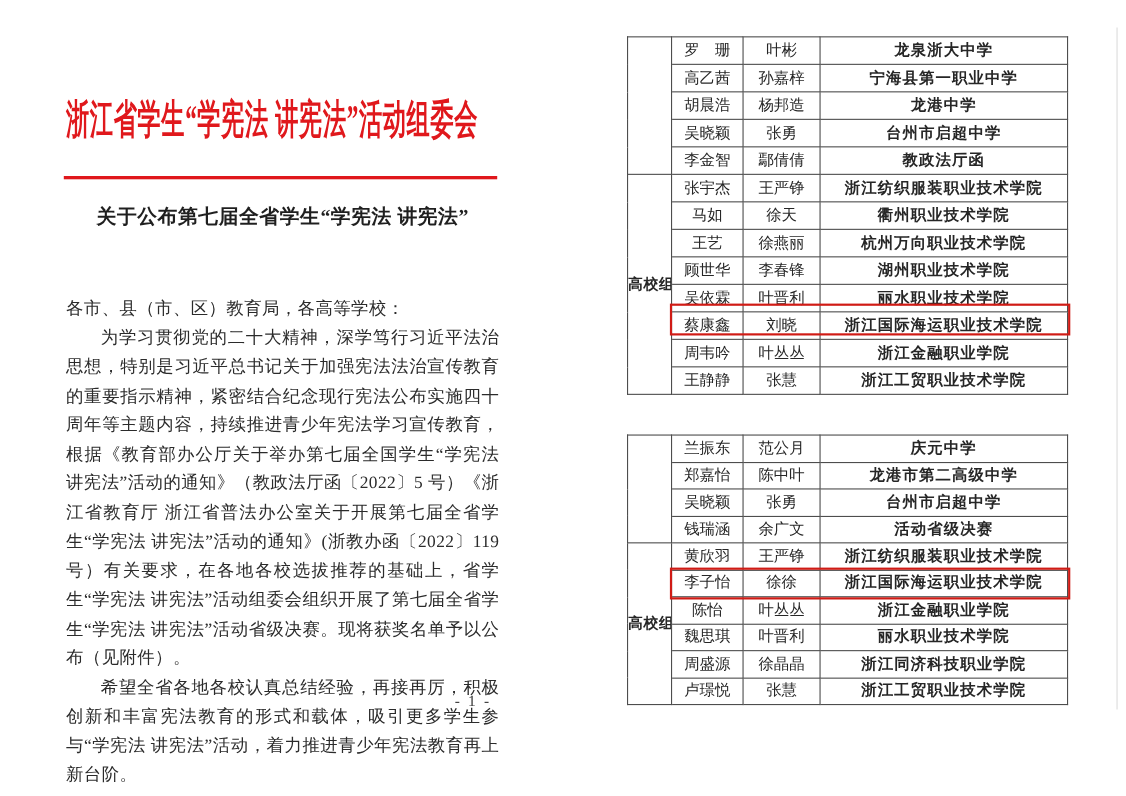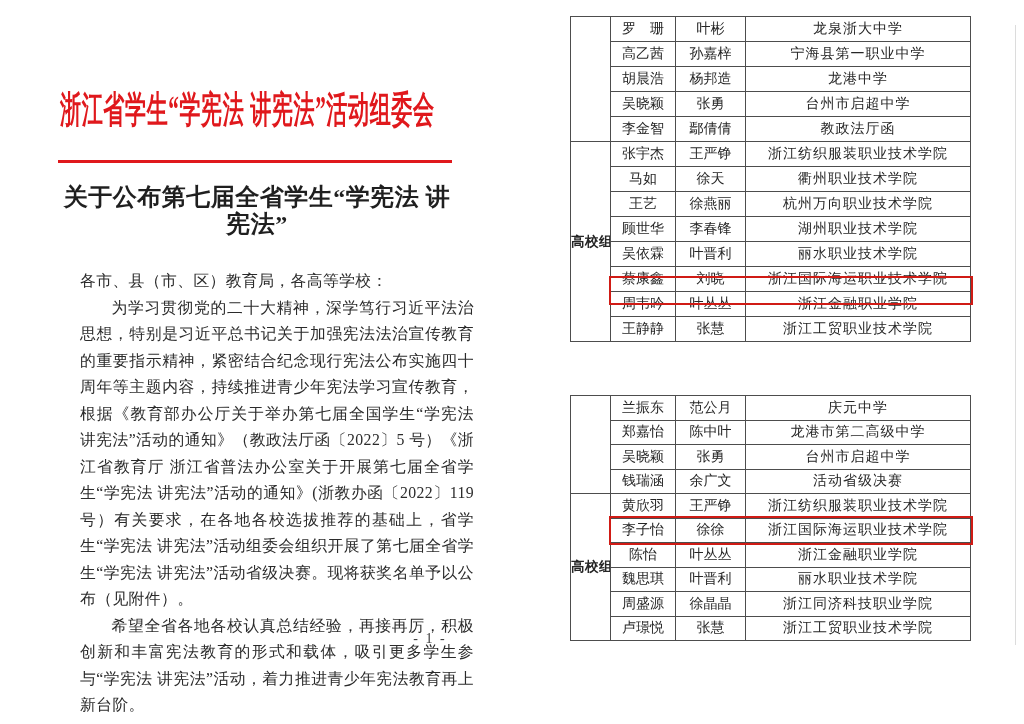--- a/index.html
+++ b/index.html
@@ -9,47 +9,47 @@
   }
   
   .letterhead{
     position:absolute;left:60px;top:88px;height:44px;line-height:44px;
     font-size:37px;font-weight:bold;white-space:nowrap;
     transform:scaleX(0.57);transform-origin:0 0;letter-spacing:1px;
   }
   .red-rule{position:absolute;left:58px;top:160px;width:394px;height:3px;}
   .notice-title{
     position:absolute;left:58px;top:184px;width:398px;text-align:center;
-    font-size:24px;font-weight:bold;line-height:27px;letter-spacing:0.5px;color:#1f1f1f;
+    font-size:18px;font-weight:bold;line-height:27px;letter-spacing:0.5px;color:#1f1f1f;
   }
   .doc-body{
     position:absolute;left:60px;top:268px;width:394px;
-    font-size:15.8px;line-height:26.5px;text-align:justify;color:#2b2b2b;letter-spacing:0.4px;margin-left:20px;
+    font-size:15.8px;line-height:26.5px;text-align:justify;color:#2b2b2b;letter-spacing:0.4px;
   }
   .doc-body p{margin:0;}
   .doc-body p.indent{text-indent:2em;}
   .page-number{
     position:absolute;left:398px;top:631px;width:64px;text-align:center;
     font-size:14px;color:#3a3a3a;letter-spacing:2px;
   }
   
   table.awards{
     position:absolute;border-collapse:collapse;table-layout:fixed;width:400px;
     font-size:14px;color:#262626;
   }
   table.awards td{
     border:1px solid #4d4d4d;text-align:center;vertical-align:middle;padding:0;
     overflow:hidden;white-space:nowrap;
   }
-  #table1{left:570px;top:16px;}
+  #table1{left:570px;top:33px;}
   #table2{left:570px;top:395px;border-radius:22px;}
   #table1 tr{height:25px;}
   #table2 tr{height:24.5px;}
   td.group-cell{font-size:13.5px;letter-spacing:0.5px;font-weight:bold;}
-  td.school-cell{letter-spacing:1px;}
+  td.school-cell{letter-spacing:1px;font-weight:bold;}
   .red-box{position:absolute;border:2.5px solid #d01b15;box-sizing:border-box;pointer-events:none;}
   .edge-shadow{position:absolute;left:1015px;top:25px;width:1px;height:620px;background:#dcdcdc;}
 </style>
 </head>
 <body>
 
 <div id="canvas">
 
   <div class="letterhead" style="color: rgb(224, 24, 28);">浙江省学生“学宪法 讲宪法”活动组委会</div>
 

